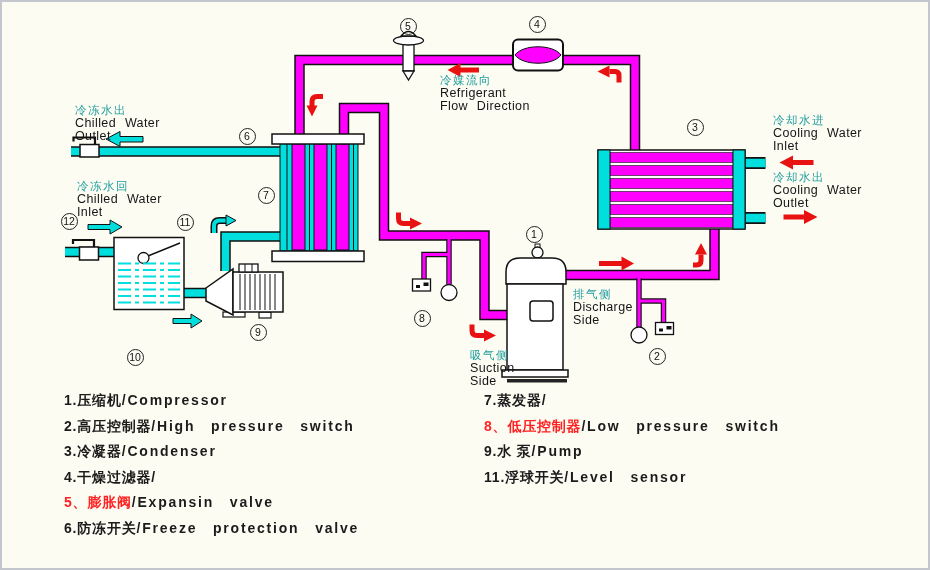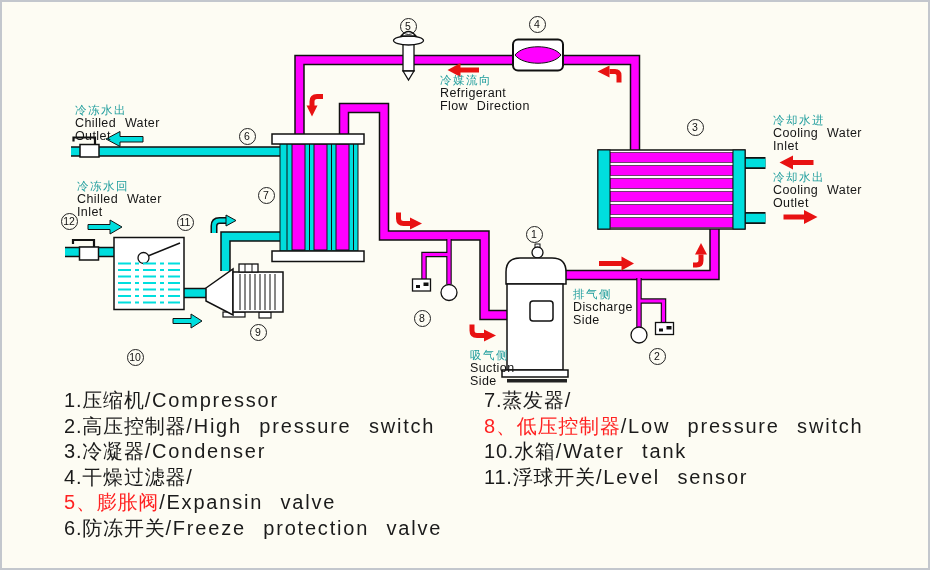--- a/index.html
+++ b/index.html
@@ -19,21 +19,21 @@
   
   .lbl{position:absolute;color:#151515;font-size:12.5px;line-height:13.2px;
        letter-spacing:.4px;word-spacing:5px;white-space:nowrap;}
   .lbl .zh{color:var(--teal,#1f9d9d);font-size:11.5px;letter-spacing:1.5px;word-spacing:0;}
   
   .marker{position:absolute;width:17px;height:17px;box-sizing:border-box;
           border:1.4px solid #222;border-radius:50%;background:transparent;
           font-size:10.5px;line-height:14px;text-align:center;color:#111;}
   
   .legend{position:absolute;white-space:nowrap;color:#1b1b1b;
-          font-size:20px;line-height:25.6px;}
+          font-size:14px;line-height:25.6px;font-weight:bold;}
   .lrow .zh{letter-spacing:.8px;}
   .lrow .en{letter-spacing:1.8px;word-spacing:10px;}
   .lrow .red{color:var(--lred,#ff2222);}
 </style>
 </head>
 <body>
 
 <div class="stage">
 
   <svg class="canvas" width="930" height="570" viewBox="0 0 930 570">
@@ -255,16 +255,16 @@
       <div class="lrow"><span class="zh">1.压缩机</span><span class="en">/Compressor</span></div>
       <div class="lrow"><span class="zh">2.高压控制器</span><span class="en">/High pressure switch</span></div>
       <div class="lrow"><span class="zh">3.冷凝器</span><span class="en">/Condenser</span></div>
       <div class="lrow"><span class="zh">4.干燥过滤器</span><span class="en">/</span></div>
       <div class="lrow"><span class="zh red">5、膨胀阀</span><span class="en">/Expansin valve</span></div>
       <div class="lrow"><span class="zh">6.防冻开关</span><span class="en">/Freeze protection valve</span></div>
     </div>
   <div class="legend" id="legend-right" style="left:482px;top:386px">
       <div class="lrow"><span class="zh">7.蒸发器</span><span class="en">/</span></div>
       <div class="lrow"><span class="zh red">8、低压控制器</span><span class="en">/Low pressure switch</span></div>
-      <div class="lrow"><span class="zh">10.水箱</span><span class="en">/Water tank</span></div>
+      <div class="lrow"><span class="zh">9.水 泵</span><span class="en">/Pump</span></div>
       <div class="lrow"><span class="zh">11.浮球开关</span><span class="en">/Level sensor</span></div>
     </div>
 </div>
 
 </body></html>

